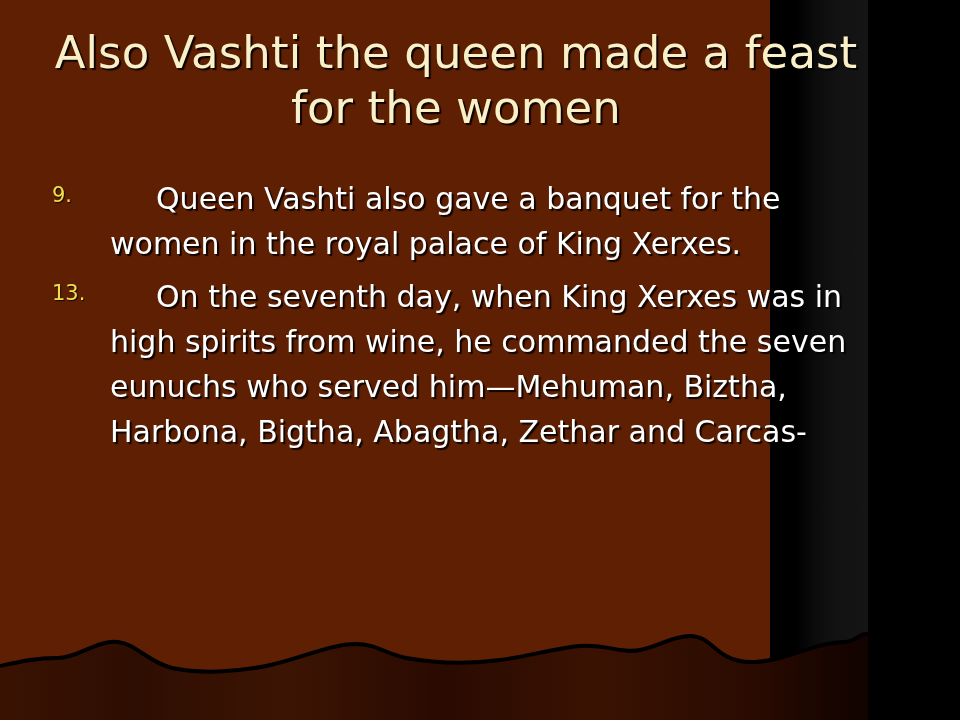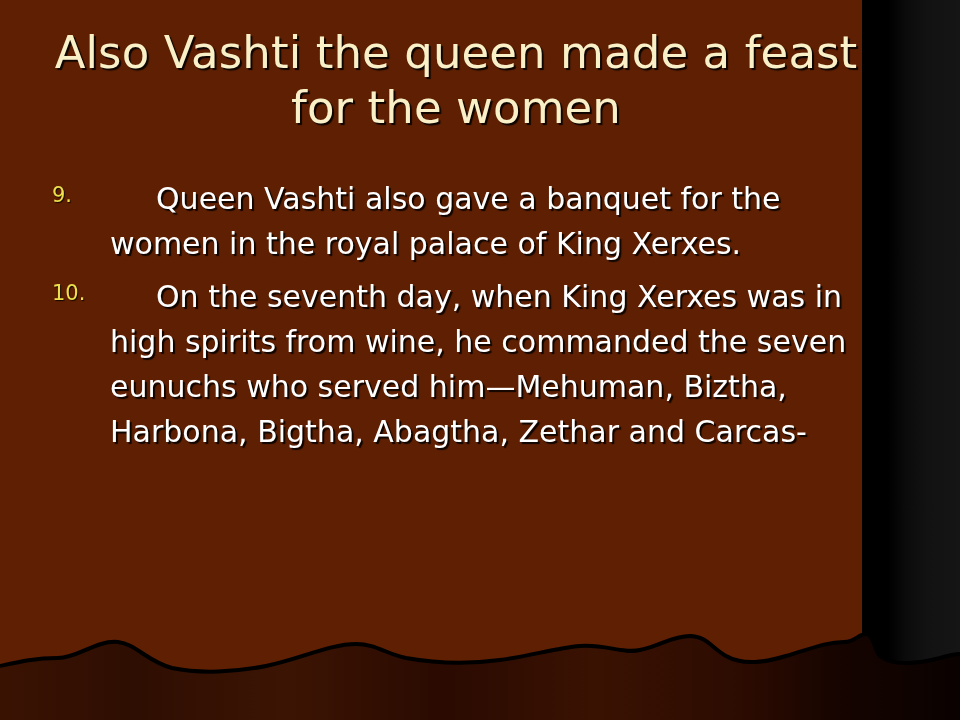--- a/index.html
+++ b/index.html
@@ -4,25 +4,26 @@
 <title>Slide</title>
 <style>
   html, body {
     margin: 0;
     padding: 0;
     background: #000;
   }
 
   #slide {
     position: relative;
-    width: 960px;
+    width: 852px;
     height: 720px;
     overflow: hidden;
     font-family: "DejaVu Sans", sans-serif;
     background: #5E1F03;
+    padding-left: 16px;
   }
 
   
   .curtain {
     position: absolute;
     inset: 0;
     background:
       
       linear-gradient(to right,
         rgba(0,0,0,0)   0px,
@@ -195,19 +196,19 @@
   <div class="title">Also Vashti the queen made a feast for the women</div>
 
   <div class="body-list">
 
     <div class="li">
       <span class="marker">9.</span>
       <span class="li-text">Queen Vashti also gave a banquet for the women in the royal palace of King Xerxes.</span>
     </div>
 
     <div class="li">
-      <span class="marker">10.</span>
+      <span class="marker">13.</span>
       <span class="li-text">On the seventh day, when King Xerxes was in high spirits from wine, he commanded the seven eunuchs who served him—Mehuman, Biztha, Harbona, Bigtha, Abagtha, Zethar and Carcas-</span>
     </div>
 
   </div>
 
 </div>
 
 </body></html>

